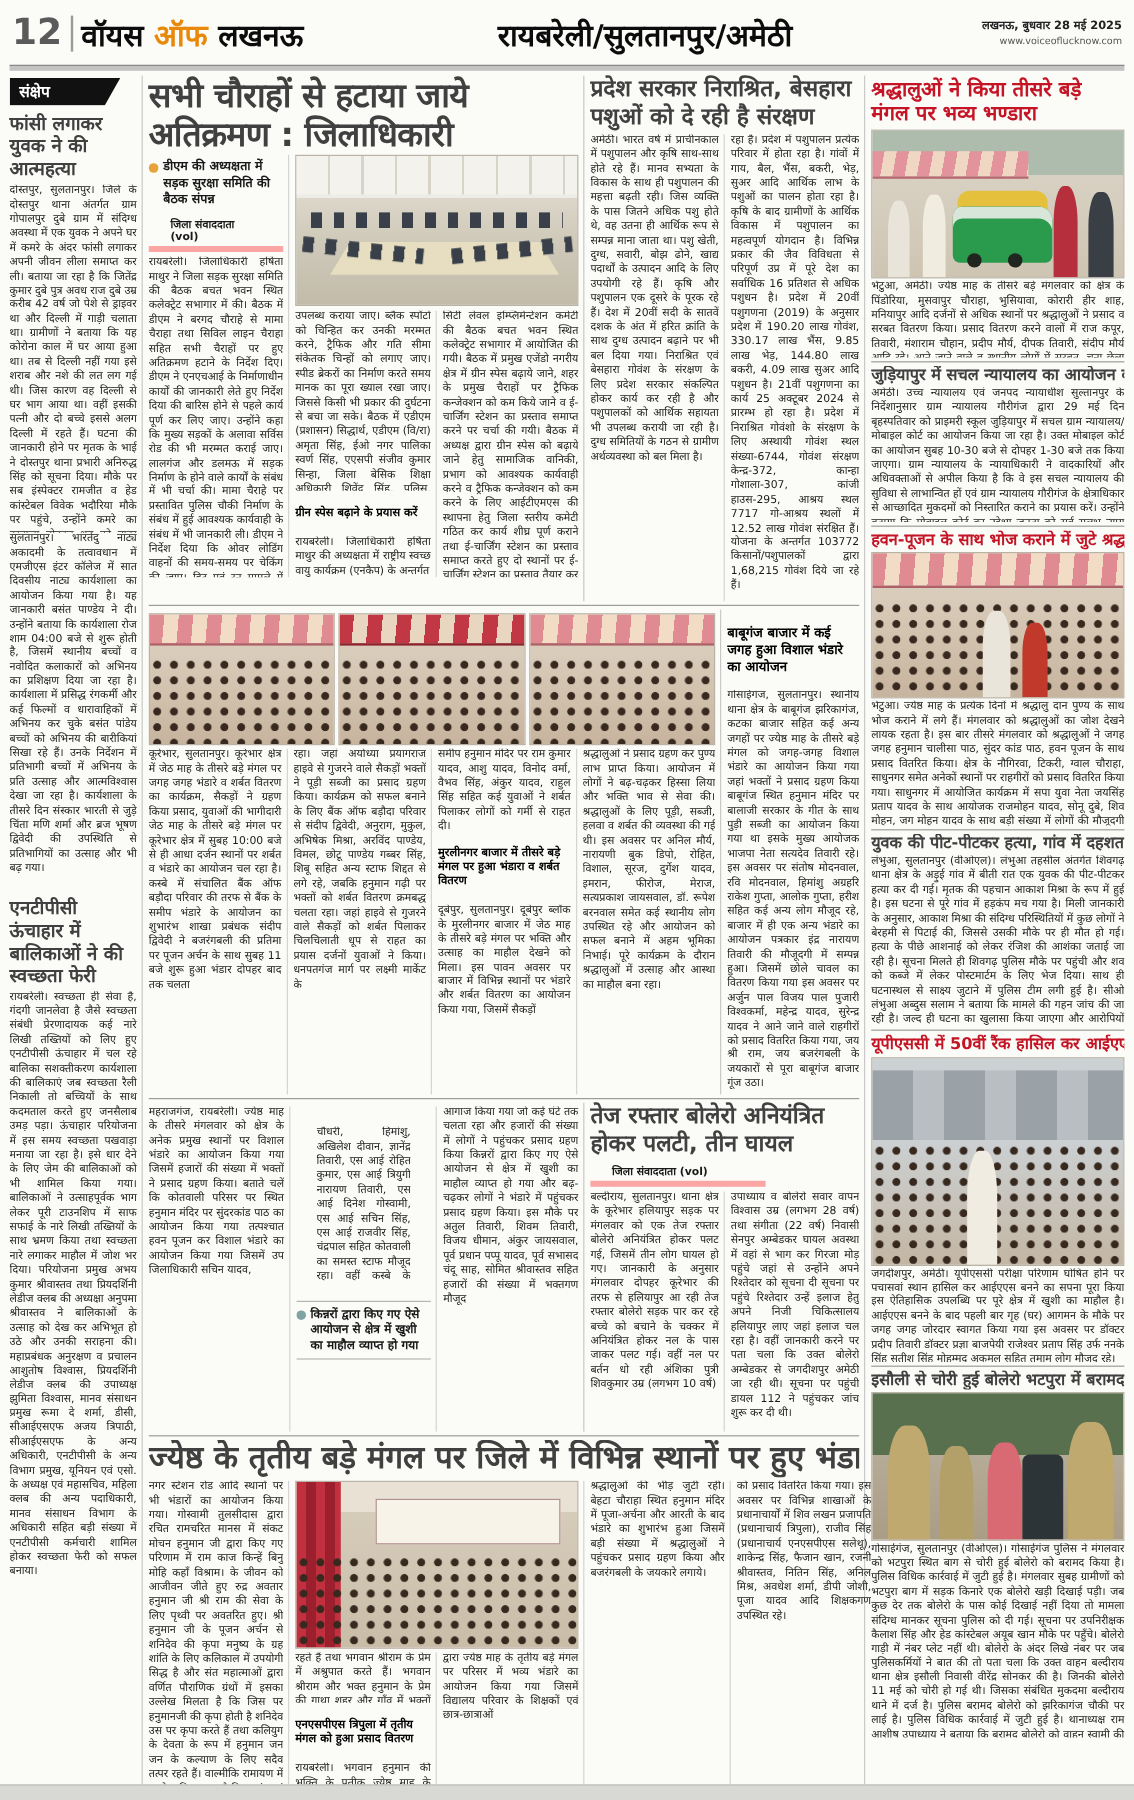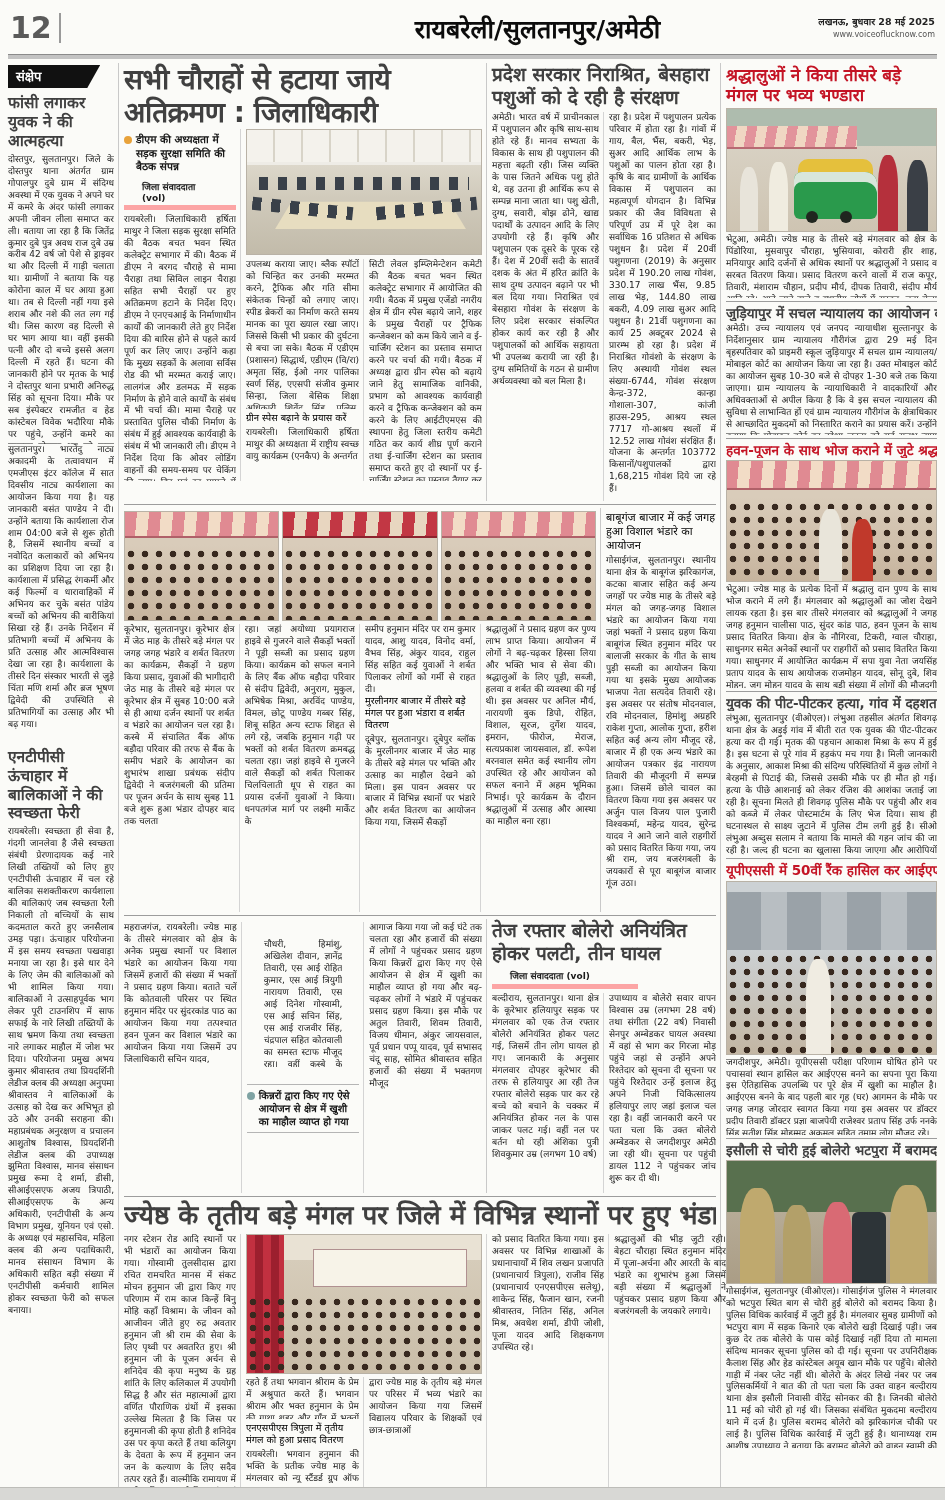--- a/index.html
+++ b/index.html
@@ -31,21 +31,21 @@
   .headline-l{font-size:22px;line-height:1.2;white-space:nowrap;overflow:hidden;}
   .headline-m{font-size:19px;line-height:1.22;}
   .headline-red{color:#c41425;}
   .rc-head{font-size:17px;line-height:1.2;margin:2px 0;}
   .rc-head-sm{font-size:13.5px;line-height:1.2;margin:2px 0;white-space:nowrap;overflow:hidden;}
   .sb-head{font-size:15.5px;line-height:1.22;margin:4px 0 3px 0;}
   .subhead-bullet{display:flex;gap:4px;font-size:10.5px;font-weight:bold;line-height:1.3;margin:4px 0 2px 0;}
   .dot{width:8px;height:8px;border-radius:50%;background:#7fa3a3;flex:none;margin-top:3px;}
   .dot-orange{background:#e8a23a;}
   .byline{font-size:9px;font-weight:bold;border-bottom:5px solid #fca5a5;padding:2px 18px;margin:2px 0 4px 0;}
-  .inner-subhead{font-weight:normal;font-size:9.5px;line-height:1.25;margin:3px 0;color:#000;}
+  .inner-subhead{font-weight:bold;font-size:9.5px;line-height:1.25;margin:13px 0;color:#000;}
   .pullquote{border-top:1px solid #b5b5b5;border-bottom:1px solid #b5b5b5;display:flex;gap:4px;font-weight:bold;font-size:10px;line-height:1.3;padding:4px 0;margin-top:4px;}
   .brief-tag{background:#111;color:#fff;font-weight:bold;font-size:13px;padding:2px 10px 3px 8px;width:70%;clip-path:polygon(0 0,100% 0,86% 100%,0 100%);margin:2px 0 2px 0;}
   
   .photo{position:relative;overflow:hidden;background:#cfc8bc;border:1px solid #b9b2a6;}
   .meeting{background:linear-gradient(180deg,#eeece6 0%,#eeece6 28%,#dcd7ca 28%,#d0cabb 55%,#c2bbaa 100%);}
   .ph-ceiling{position:absolute;top:0;left:0;right:0;height:26%;background:repeating-linear-gradient(90deg,#f4f2ec 0 26px,#d8d4c8 26px 28px);}
   .ph-table{position:absolute;left:16%;right:10%;top:55%;height:26%;background:#e7ddc0;transform:perspective(90px) rotateX(32deg);}
   .ph-row{position:absolute;height:13px;background:repeating-linear-gradient(90deg,#394049 0 9px,rgba(0,0,0,0) 9px 19px);}
   .ph-row.r1{top:38%;left:5%;right:5%;}
   .ph-row.r2{top:58%;left:2%;right:55%;transform:rotate(6deg);}
@@ -102,20 +102,21 @@
 </style>
 </head>
 <body>
 
 <div class="page">
 
   <header class="masthead">
     <div class="mast-left">
       <span class="pageno">12</span>
       <span class="mast-sep"></span>
+      <h1 class="mast-title"><span>वॉयस</span> <span class="accent">ऑफ</span> <span>लखनऊ</span></h1>
     </div>
     <div class="mast-center">रायबरेली/सुलतानपुर/अमेठी</div>
     <div class="mast-right">
       <div>लखनऊ, बुधवार 28 मई 2025</div>
       <div class="site">www.voiceoflucknow.com</div>
     </div>
   </header>
   <div class="mast-rule"></div>
 
   <div class="content">
@@ -281,24 +282,24 @@
                 <p class="bt" style="margin:0;height:42px;">रहते हैं तथा भगवान श्रीराम के प्रेम में अश्रुपात करते हैं। भगवान श्रीराम और भक्त हनुमान के प्रेम की गाथा शहर और गाँव में भक्तों द्वारा गुंजायमान है।</p>
                 <div class="inner-subhead">एनएसपीएस त्रिपुला में तृतीय मंगल को हुआ प्रसाद वितरण</div>
                 <p class="bt" style="margin:0;height:34px;">रायबरेली। भगवान हनुमान की भक्ति के प्रतीक ज्येष्ठ माह के मंगलवार को न्यू स्टैंडर्ड ग्रुप ऑफ इंस्टीट्यूट्स</p>
               </div>
               <div class="col">
                   <p class="bt" style="margin:0;height:100%;">द्वारा ज्येष्ठ माह के तृतीय बड़े मंगल पर परिसर में भव्य भंडारे का आयोजन किया गया जिसमें विद्यालय परिवार के शिक्षकों एवं छात्र-छात्राओं</p>
                 </div>
             </div>
           </div>
           <div class="tri-col">
+              <p class="bt" style="margin:0;height:100%;">श्रद्धालुओं की भीड़ जुटी रही। बेहटा चौराहा स्थित हनुमान मंदिर में पूजा-अर्चना और आरती के बाद भंडारे का शुभारंभ हुआ जिसमें बड़ी संख्या में श्रद्धालुओं ने पहुंचकर प्रसाद ग्रहण किया और बजरंगबली के जयकारे लगाये।</p>
+            </div>
+          <div class="tri-col">
               <p class="bt" style="margin:0;height:100%;">को प्रसाद वितरित किया गया। इस अवसर पर विभिन्न शाखाओं के प्रधानाचार्यों में शिव लखन प्रजापति (प्रधानाचार्य त्रिपुला), राजीव सिंह (प्रधानाचार्य एनएसपीएस सलेथू), शाकेन्द्र सिंह, फैजान खान, रजनी श्रीवास्तव, नितिन सिंह, अनिल मिश्र, अवधेश शर्मा, डीपी जोशी, पूजा यादव आदि शिक्षकगण उपस्थित रहे।</p>
-            </div>
-          <div class="tri-col">
-              <p class="bt" style="margin:0;height:100%;">श्रद्धालुओं की भीड़ जुटी रही। बेहटा चौराहा स्थित हनुमान मंदिर में पूजा-अर्चना और आरती के बाद भंडारे का शुभारंभ हुआ जिसमें बड़ी संख्या में श्रद्धालुओं ने पहुंचकर प्रसाद ग्रहण किया और बजरंगबली के जयकारे लगाये।</p>
             </div>
         </div>
       </section>
 
     </main>
 
     <aside class="rightcol">
 
       <article>
         <h3 class="rc-head headline-red">श्रद्धालुओं ने किया तीसरे बड़े मंगल पर भव्य भण्डारा</h3>

